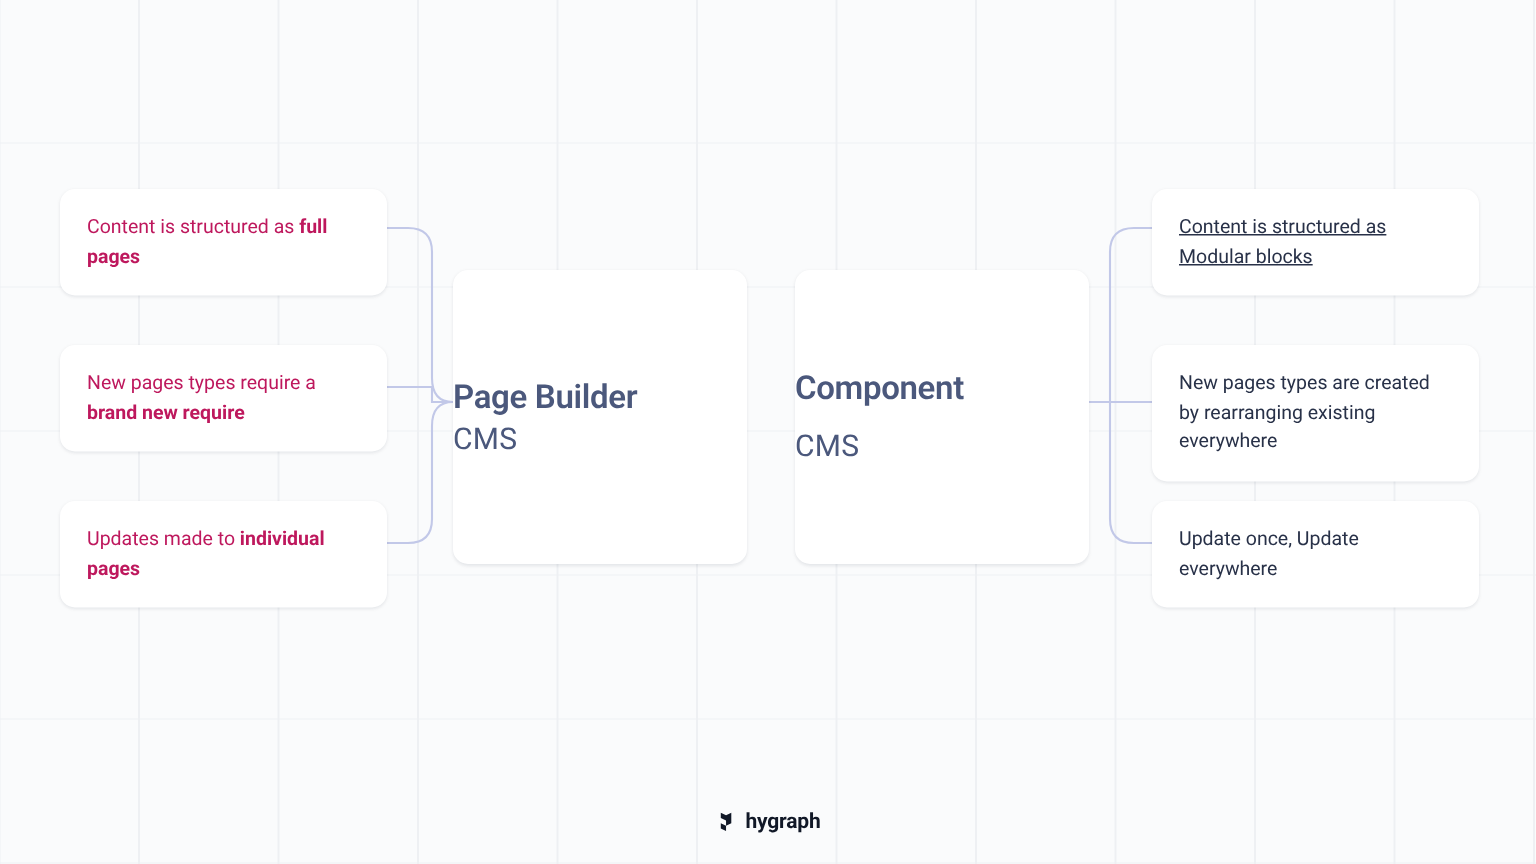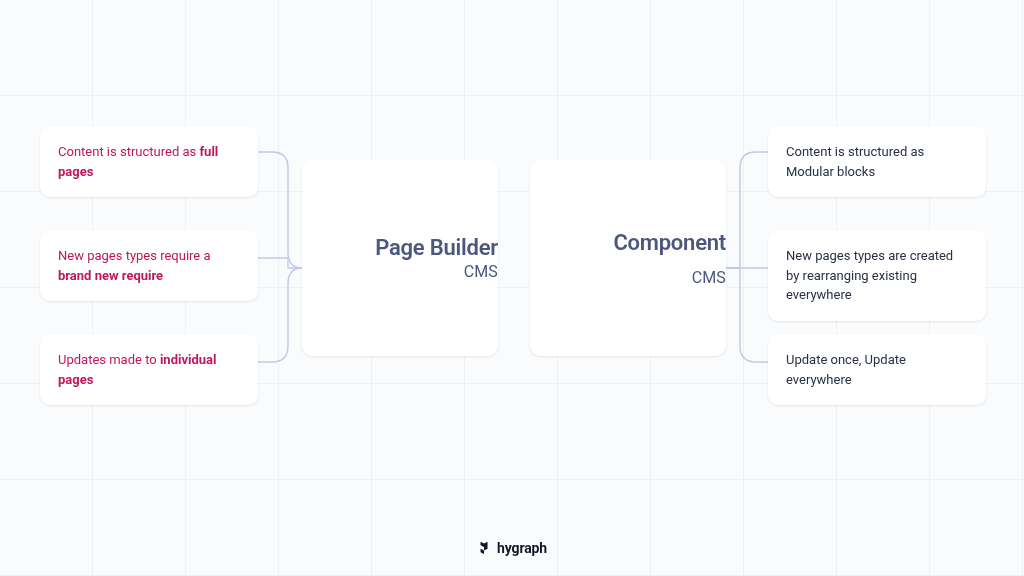--- a/index.html
+++ b/index.html
@@ -46,43 +46,43 @@
 
   
   .featr {
     left: 768px;
     width: 218px;
     padding: 16px 18px;
     font-size: 13px;
     line-height: 1.5;
     color: #283148;
   }
-  .feat-r1 { top: 126px; }
+  .feat-r1 { top: 126px; text-decoration: underline; }
   .feat-r2 { top: 230px; }
   .feat-r3 { top: 334px; }
 
   
   .big {
     width: 196px;
     height: 196px;
-    top: 160px;
+    top: 180px;
     display: flex;
     flex-direction: column;
-    align-items: flex-end;
+    align-items: flex-start;
     justify-content: center;
     text-align: center;
   }
   .big .title {
     font-size: 22px;
     font-weight: 600;
     color: #4b587c;
     letter-spacing: -0.01em;
   }
   .big .sub {
-    font-size: 16px;
+    font-size: 20px;
     font-weight: 400;
     color: #4b587c;
     margin-top: 2px;
     letter-spacing: 0.01em;
   }
   .big-left  { left: 302px; }
   .big-right { left: 530px; gap: 11px; }
 
   
   .brand {

